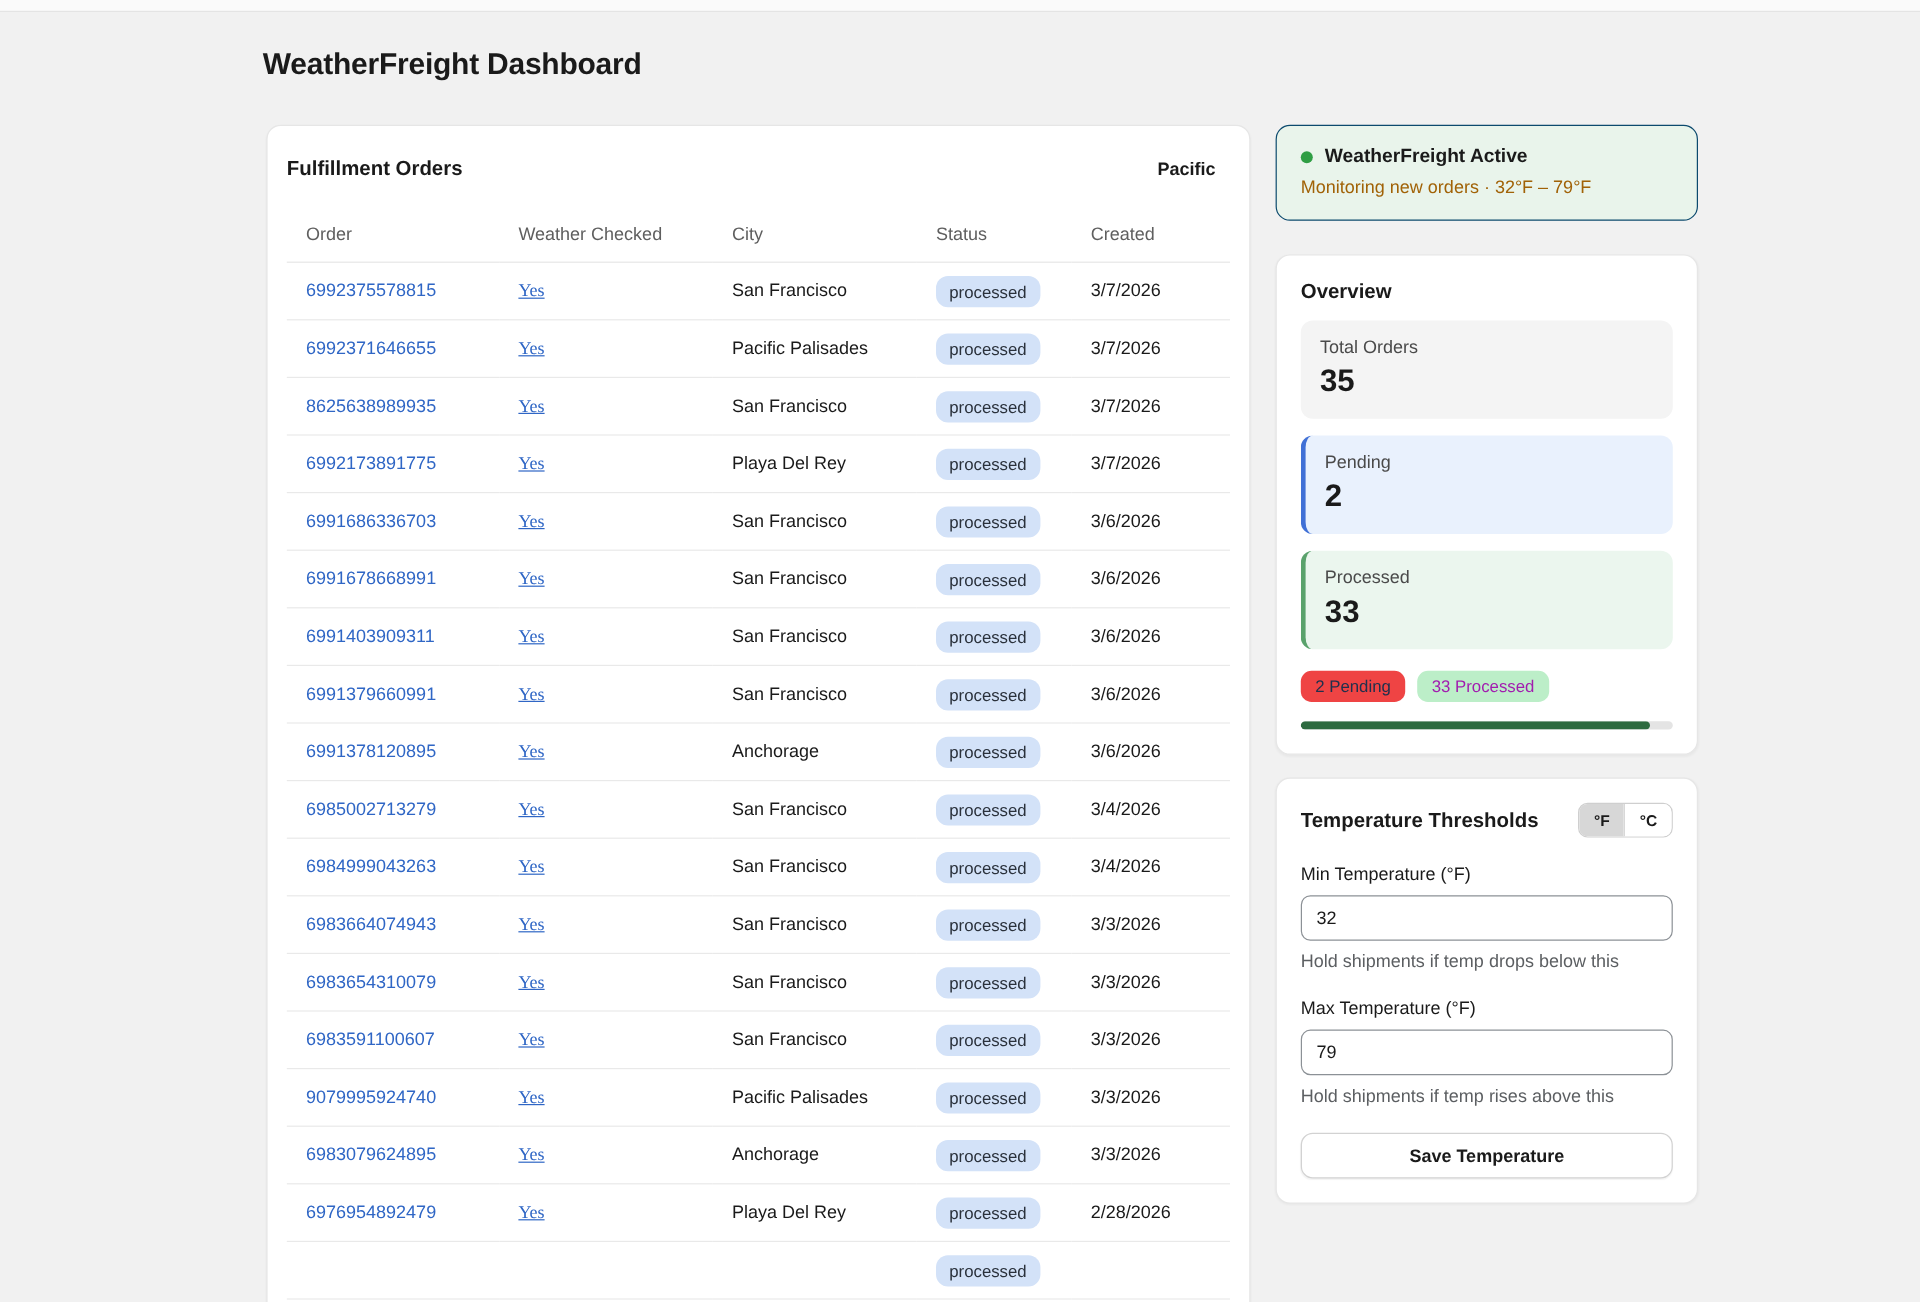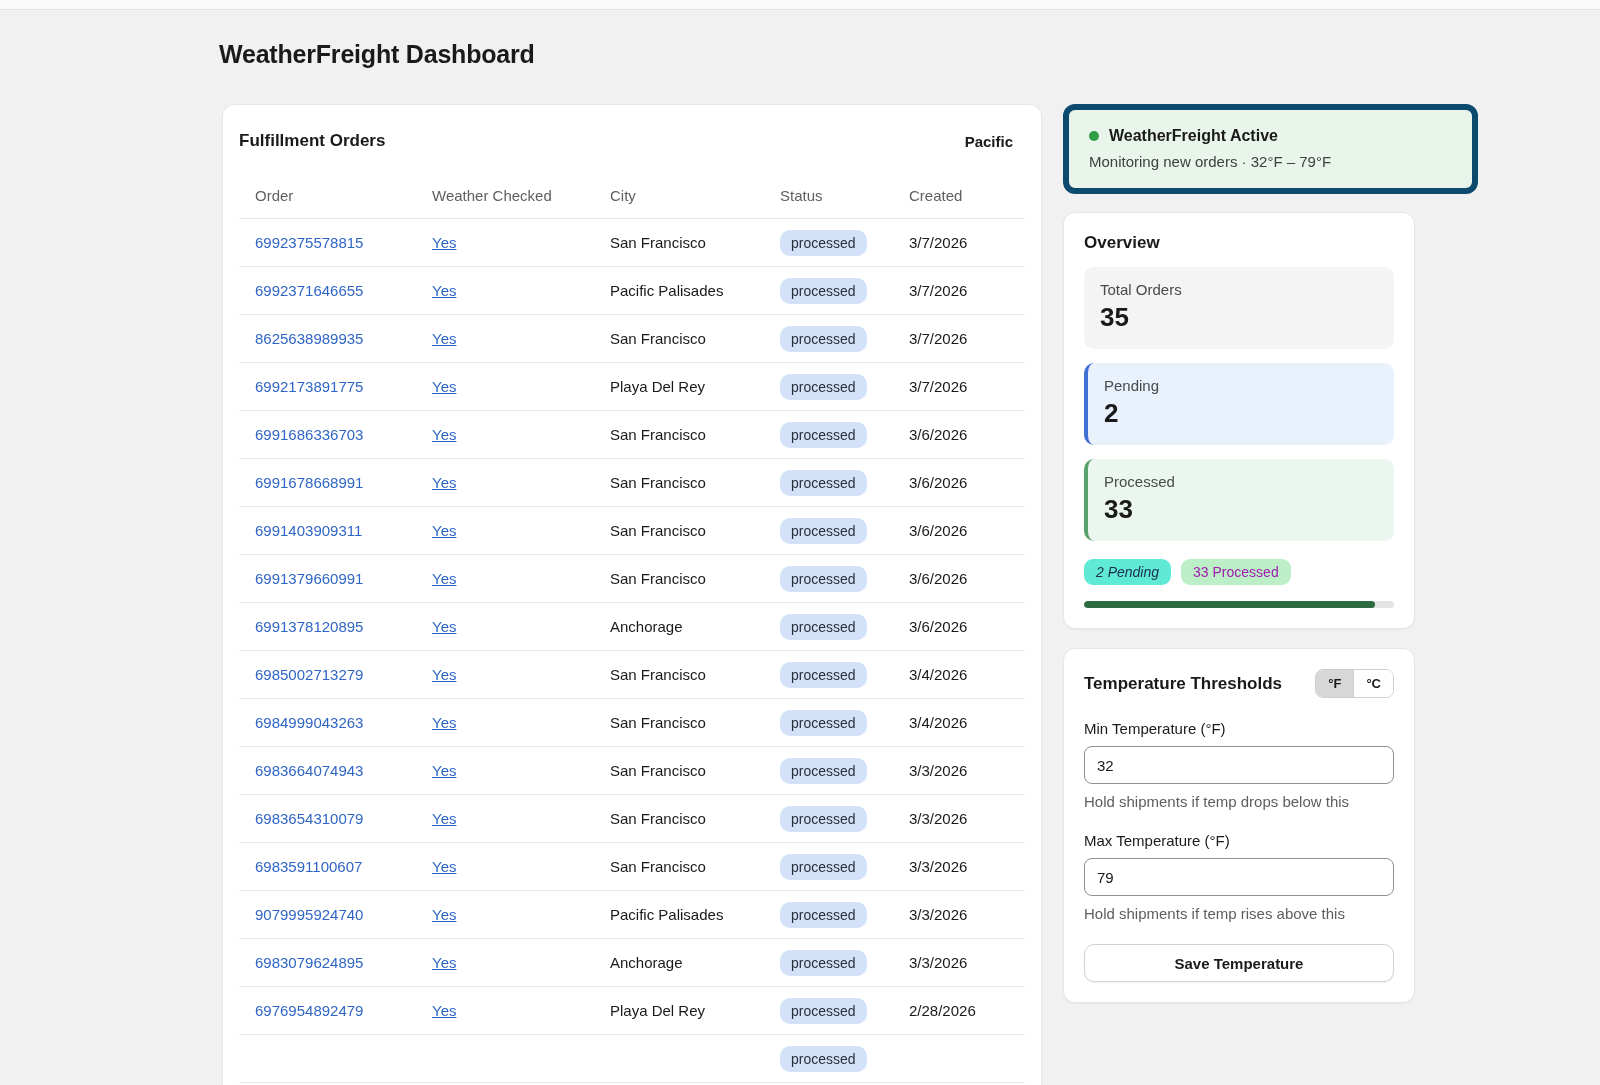--- a/index.html
+++ b/index.html
@@ -37,52 +37,52 @@
   table.orders { width:100%; border-collapse:collapse; font-size:15px; }
   table.orders th {
     text-align:left; font-weight:400; color:#5f5f5f;
     padding:10px 8px 14px 16px; border-bottom:1px solid #e6e6e6;
   }
   table.orders td {
     height:48px; padding:0 8px 0 16px; vertical-align:middle;
     border-bottom:1px solid #e9e9e9; color:#1a1a1a;
   }
   a.order-link { color:#2f66c5; text-decoration:none; }
-  a.yes-link { color:#2f66c5; text-decoration:underline; }
+  a.yes-link { color:#2f66c5; text-decoration:underline;font-family:Liberation Serif, serif; }
   .badge-processed {
     display:inline-block; background:#d3e2f8; color:#2a313b;
     border-radius:10px; padding:4px 11px; font-size:14px; line-height:18px;
   }
 
   
   .banner {
-    position:absolute; left:1063px; top:104px; width:415px;
-    background:#e9f4eb; border:6px solid #0c4a6e; border-radius:12px;
+    position:absolute; left:1063px; top:104px; width:352px;
+    background:#e9f4eb; border:1px solid #0c4a6e; border-radius:12px;
     padding:17px 8px 18px 20px;
   }
   .banner-title-row { display:flex; align-items:center; gap:10px; }
   .status-dot { width:10px; height:10px; border-radius:50%; background:#2f9e44; flex:0 0 auto; }
   .banner-title { font-size:16px; font-weight:700; }
-  .banner-sub { margin-top:8px; color:#404040; font-size:15px; }
+  .banner-sub { margin-top:8px; color:#a16207; font-size:15px; }
 
   .overview-card {
     position:absolute; left:1063px; top:212px; width:352px;
     background:#fff; border:1px solid #e6e6e6; border-radius:12px;
     padding:20px; box-shadow:0 1px 2px rgba(0,0,0,0.04);
   }
   .overview-title { font-size:17px; font-weight:700; }
   .stat-box { border-radius:10px; padding:14px 16px 16px 16px; margin-top:14px; }
   .stat-total { background:#f4f4f4; }
   .stat-pending { background:#e9f1fd; border-left:4px solid #4070d6; }
   .stat-processed { background:#ebf6ee; border-left:4px solid #5aa26c; }
   .stat-label { color:#4a4a4a; font-size:15px; }
   .stat-value { font-size:26px; font-weight:700; margin-top:4px; }
   .badges-row { display:flex; gap:10px; margin-top:18px; }
   .pill { border-radius:9px; padding:5px 12px; font-size:14px; }
-  .pill-pending { background:#5eead4; color:#20304d;font-style:italic; }
+  .pill-pending { background:#ef4444; color:#20304d; }
   .pill-processed { background:#bceec8; color:#a21caf; }
   .progress-track {
     margin-top:16px; height:7px; background:#e4e4e4; border-radius:4px; overflow:hidden;
   }
   .progress-fill { height:100%; background:#2e6b40; border-radius:4px; width:0; }
 
   .thresholds-card {
     position:absolute; left:1063px; top:648px; width:352px;
     background:#fff; border:1px solid #e6e6e6; border-radius:12px;
     padding:20px; box-shadow:0 1px 2px rgba(0,0,0,0.04);

